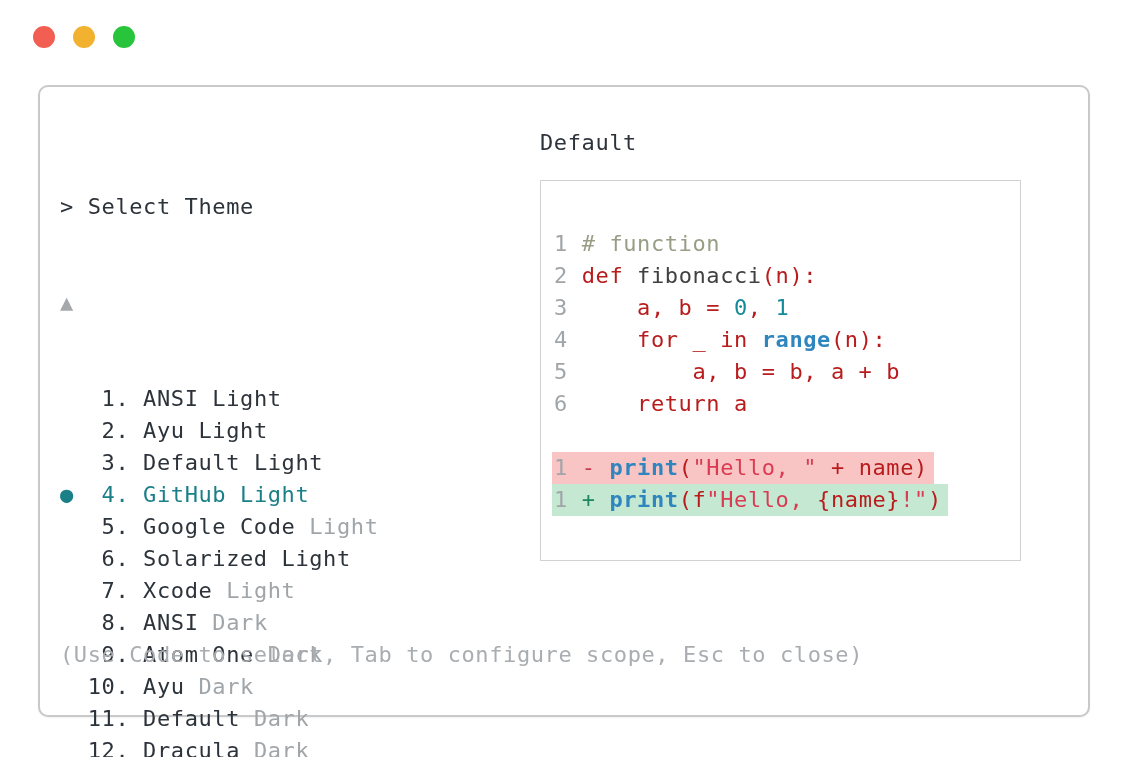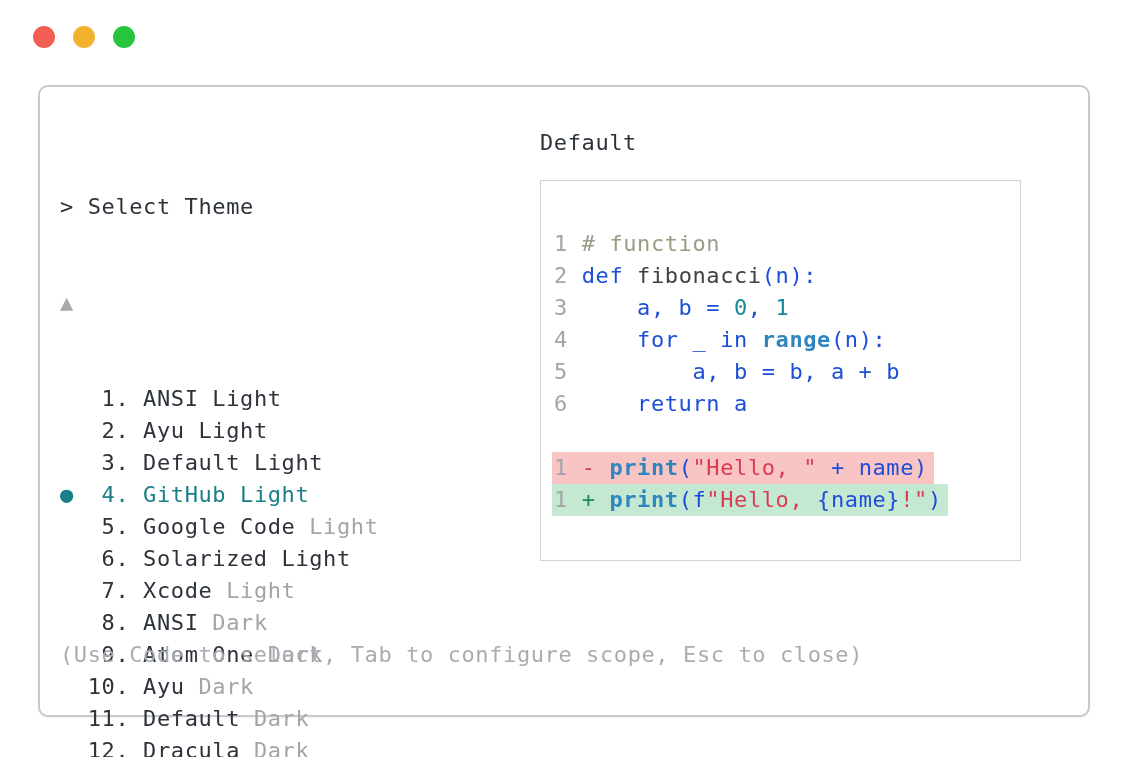--- a/index.html
+++ b/index.html
@@ -39,21 +39,21 @@
     overflow:hidden;
   }
   .code{position:absolute;left:13px;top:47px;}
   .code .row{height:32px;}
   .hl{display:inline-block;line-height:32px;padding:0 6px 0 2px;margin-left:-2px;}
   .hl.removed{background:#f9c4c4;}
   .hl.added{background:#c5e8d2;}
 
   
   .ln{color:#a0a5a9;}
-  .t{color:#1d4ed8;}
+  .t{color:#b91c1c;}
   .cm{color:#989d85;}
   .fn{color:#404040;}
   .num{color:#13899a;}
   .call{color:#2f86bf;font-weight:bold;}
   .str{color:#da3b52;}
   .del{color:#c23c4c;}
   .add{color:#1f855c;}
 
   .hint{position:absolute;left:20px;top:552px;color:#a9adb1;}
 </style>

